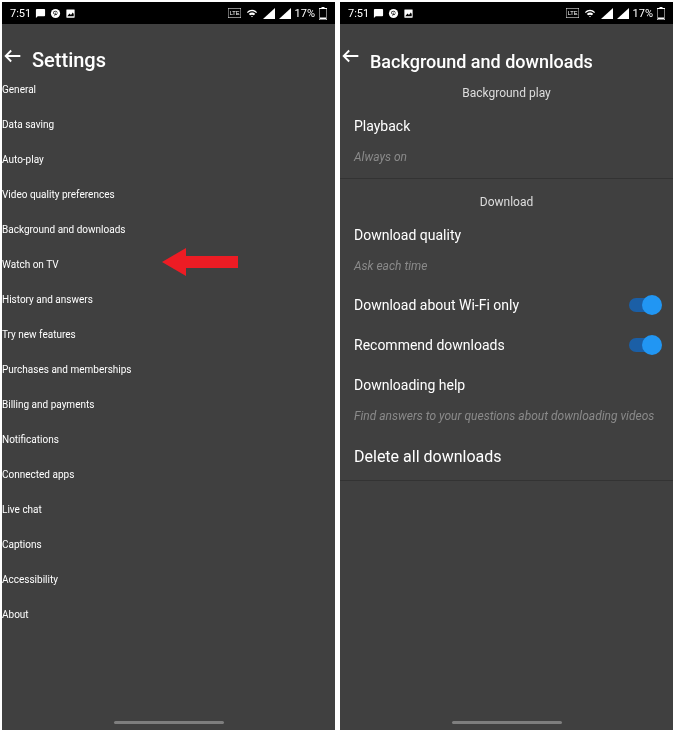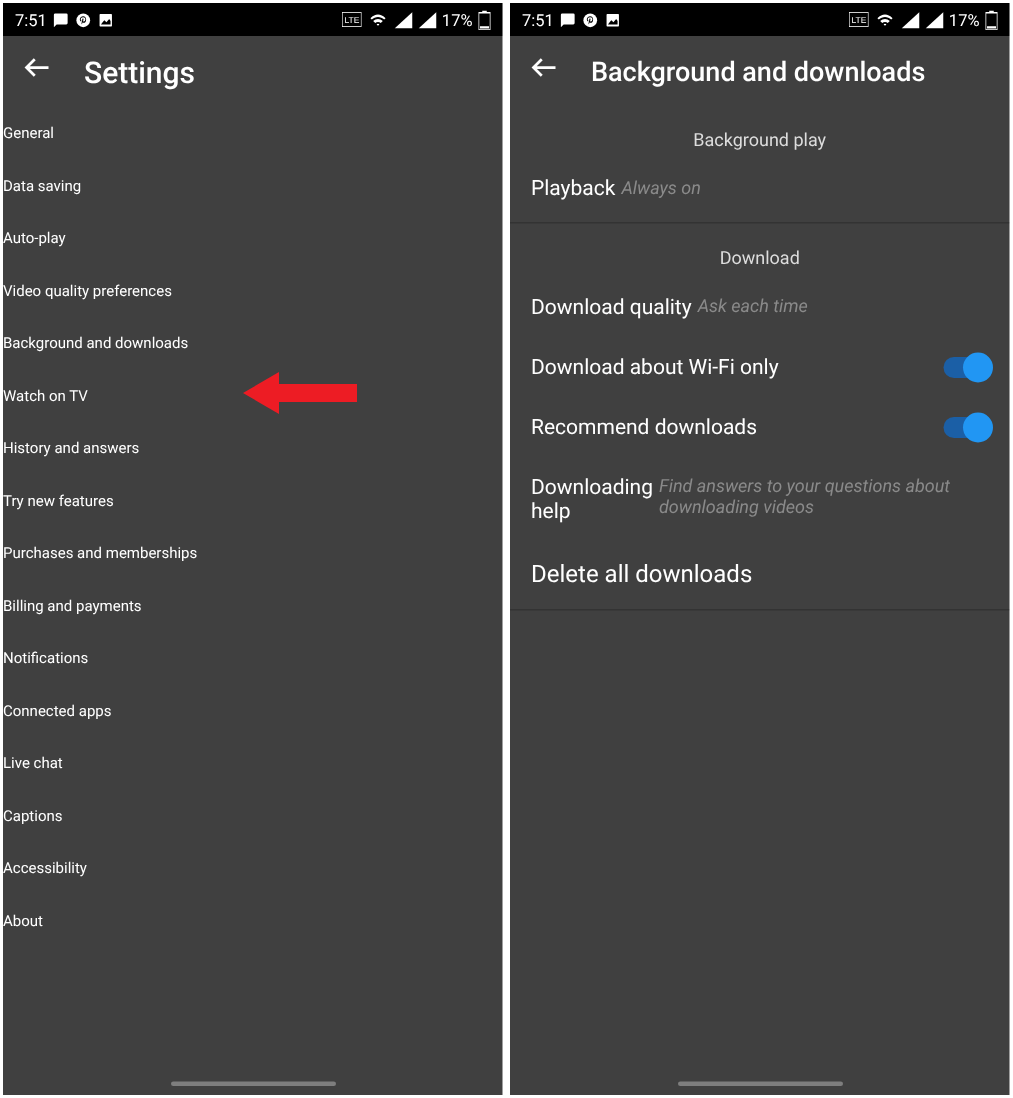--- a/index.html
+++ b/index.html
@@ -29,31 +29,31 @@
       align-items: center;
       justify-content: space-between;
       padding: 0 8px;
       font-size: 11px;
     }
     .statusbar .left, .statusbar .right { display: flex; align-items: center; gap: 4px; }
     .sicon { display: inline-flex; align-items: center; }
     .appbar {
       height: 48px;
       display: flex;
-      align-items: center;
-      padding: 0 12px;
-      gap: 20px;
+      align-items: flex-end;
+      padding: 0 0;
+      gap: 8px;
     }
     .back { color: #fff; font-size: 22px; cursor: pointer; }
     .title { font-size: 20px; font-weight: 500; }
     .list { flex: 1; overflow-y: hidden; }
     .item { padding: 12px 0; font-size: 10px; cursor: pointer; position: relative; }
     .section-header { padding: 14px 14px 6px; font-size: 12px; font-weight: 400; color: #ddd; text-align: center; }
     .row { display: flex; justify-content: space-between; align-items: center; padding: 12px 14px; min-height: 40px; }
-    .row .labels { display: flex; flex-direction: row; gap: 4px; }
+    .row .labels { display: flex; flex-direction: column; gap: 16px; }
     .two-line .primary { font-size: 14px; }
     .two-line .secondary { font-size: 12px; color: #8a8a8a; font-style: italic; }
     .toggle {
       width: 30px; height: 14px; border-radius: 7px; position: relative; cursor: pointer;
     }
     .toggle.on { background: #1b5fa6; }
     .toggle .knob {
       position: absolute; top: -3px; width: 20px; height: 20px; border-radius: 50%;
     }
     .toggle.on .knob { right: -3px; background: #2196f3; }

